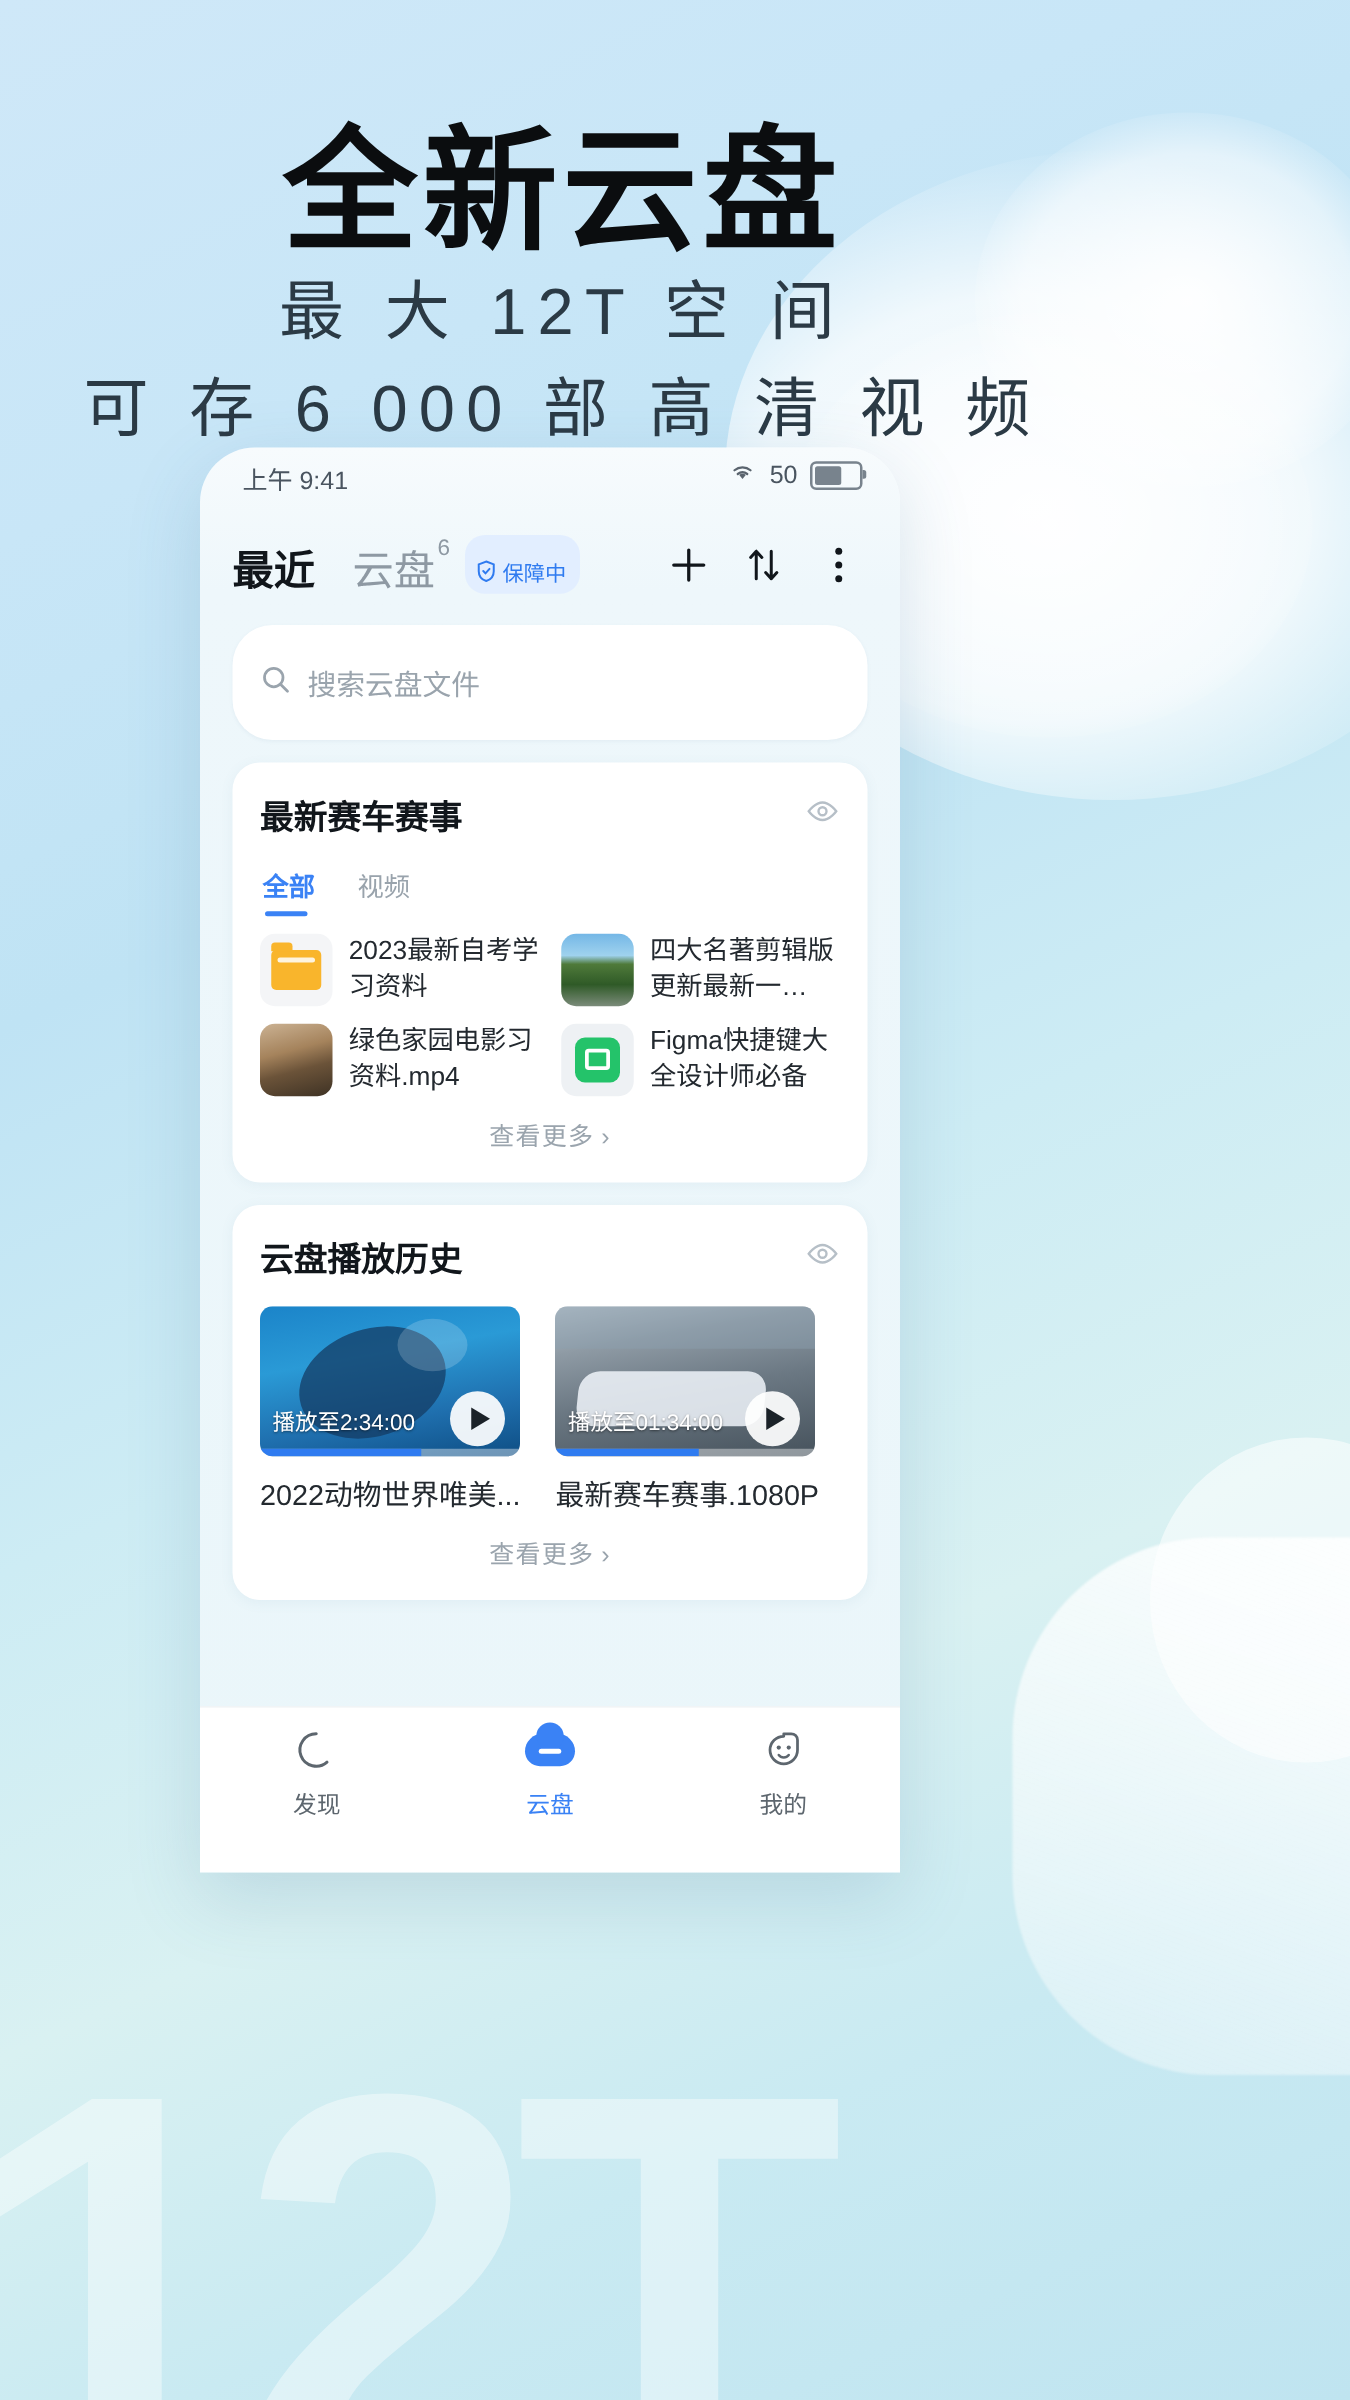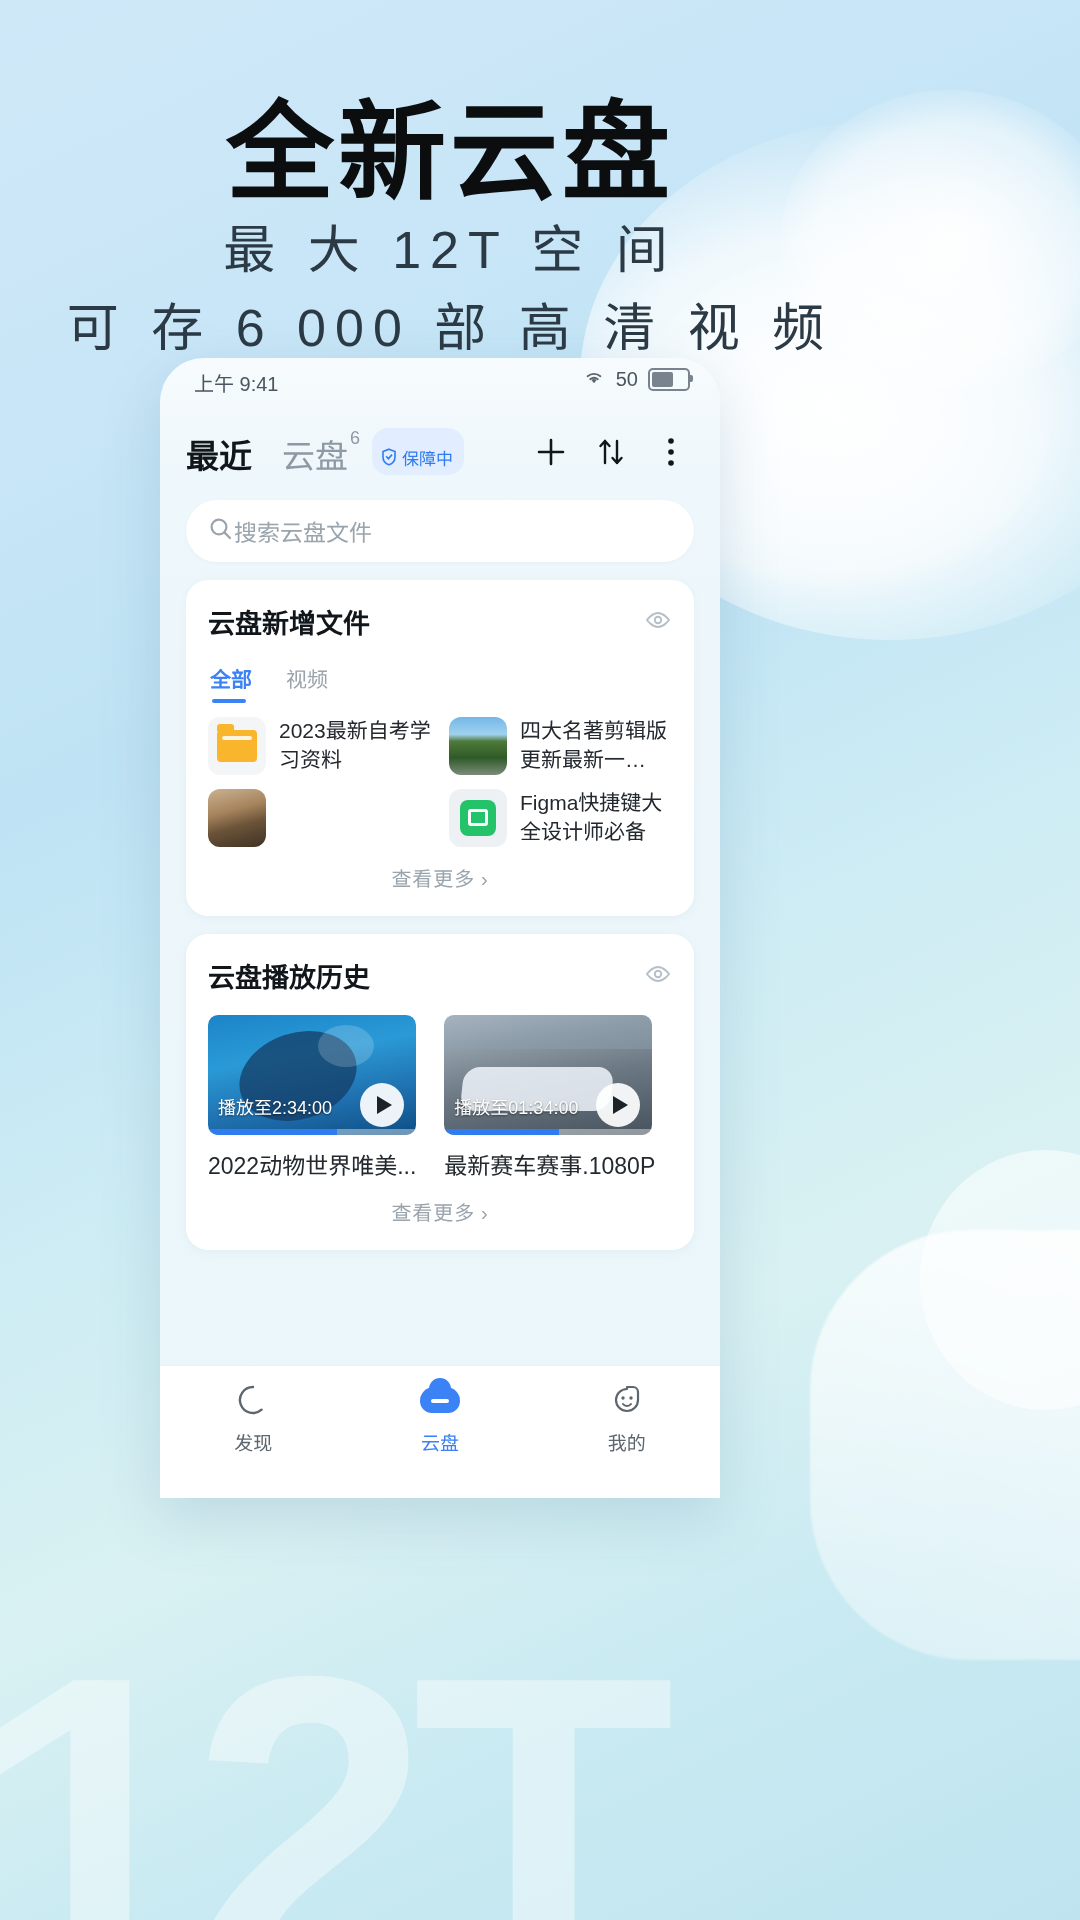--- a/index.html
+++ b/index.html
@@ -100,21 +100,21 @@
   .badge-shield svg{display:block;}
   .appbar-spacer{flex:1;}
   .icon-btn{
     width:46px;height:46px;display:flex;align-items:center;justify-content:center;
     color:#1b2228;margin-left:14px;
   }
 
   
   .searchbar{
     margin:16px 26px 0 26px;height:62px;background:#fff;border-radius:32px;
-    display:flex;align-items:center;padding:0 22px;
+    display:flex;align-items:center;padding:15px 22px;gap:12px;
     box-shadow:0 1px 3px rgba(80,120,150,.06);
   }
   .search-ph{color:#9aa4ad;font-size:23px;}
 
   
   .card{
     margin:18px 26px 0 26px;background:#fff;border-radius:22px;padding:22px 22px 10px 22px;
     box-shadow:0 2px 10px rgba(90,130,160,.07);
   }
   .card-head{display:flex;align-items:center;justify-content:space-between;}
@@ -285,21 +285,21 @@
       <svg width="26" height="26" viewBox="0 0 26 26">
             <circle cx="11" cy="11" r="7.4" fill="none" stroke="#9aa4ad" stroke-width="2.2"></circle>
             <path d="M16.6 16.6 22 22" stroke="#9aa4ad" stroke-width="2.2" stroke-linecap="round"></path>
           </svg>
     </span>
     <span class="search-ph">搜索云盘文件</span>
   </div>
 
   <div class="card">
     <div class="card-head">
-      <div class="card-title">云盘新增文件</div>
+      <div class="card-title">最新赛车赛事</div>
       <span class="eye">
         <svg width="28" height="20" viewBox="0 0 28 20">
               <path d="M14 3c6 0 11 7 11 7s-5 7-11 7S3 10 3 10 8 3 14 3z" fill="none" stroke="#b6bfc7" stroke-width="1.9"></path>
               <circle cx="14" cy="10" r="3.2" fill="none" stroke="#b6bfc7" stroke-width="1.9"></circle>
             </svg>
       </span>
     </div>
 
     <div class="pill-tabs">
       <div class="pill active">全部</div>
@@ -312,20 +312,21 @@
               <div class="folder-glyph"></div>
             </div>
         <div class="file-name">2023最新自考学习资料</div>
       </div>
       <div class="file-item">
         <div class="thumb photo-mountain"></div>
         <div class="file-name">四大名著剪辑版更新最新一期.mp4</div>
       </div>
       <div class="file-item">
         <div class="thumb photo-dog"></div>
+        <div class="file-name">绿色家园电影习资料.mp4</div>
       </div>
       <div class="file-item">
         <div class="thumb app-figma">
               <div class="figma-glyph"></div>
             </div>
         <div class="file-name">Figma快捷键大全设计师必备</div>
       </div>
     </div>
 
     <div class="more-row">

